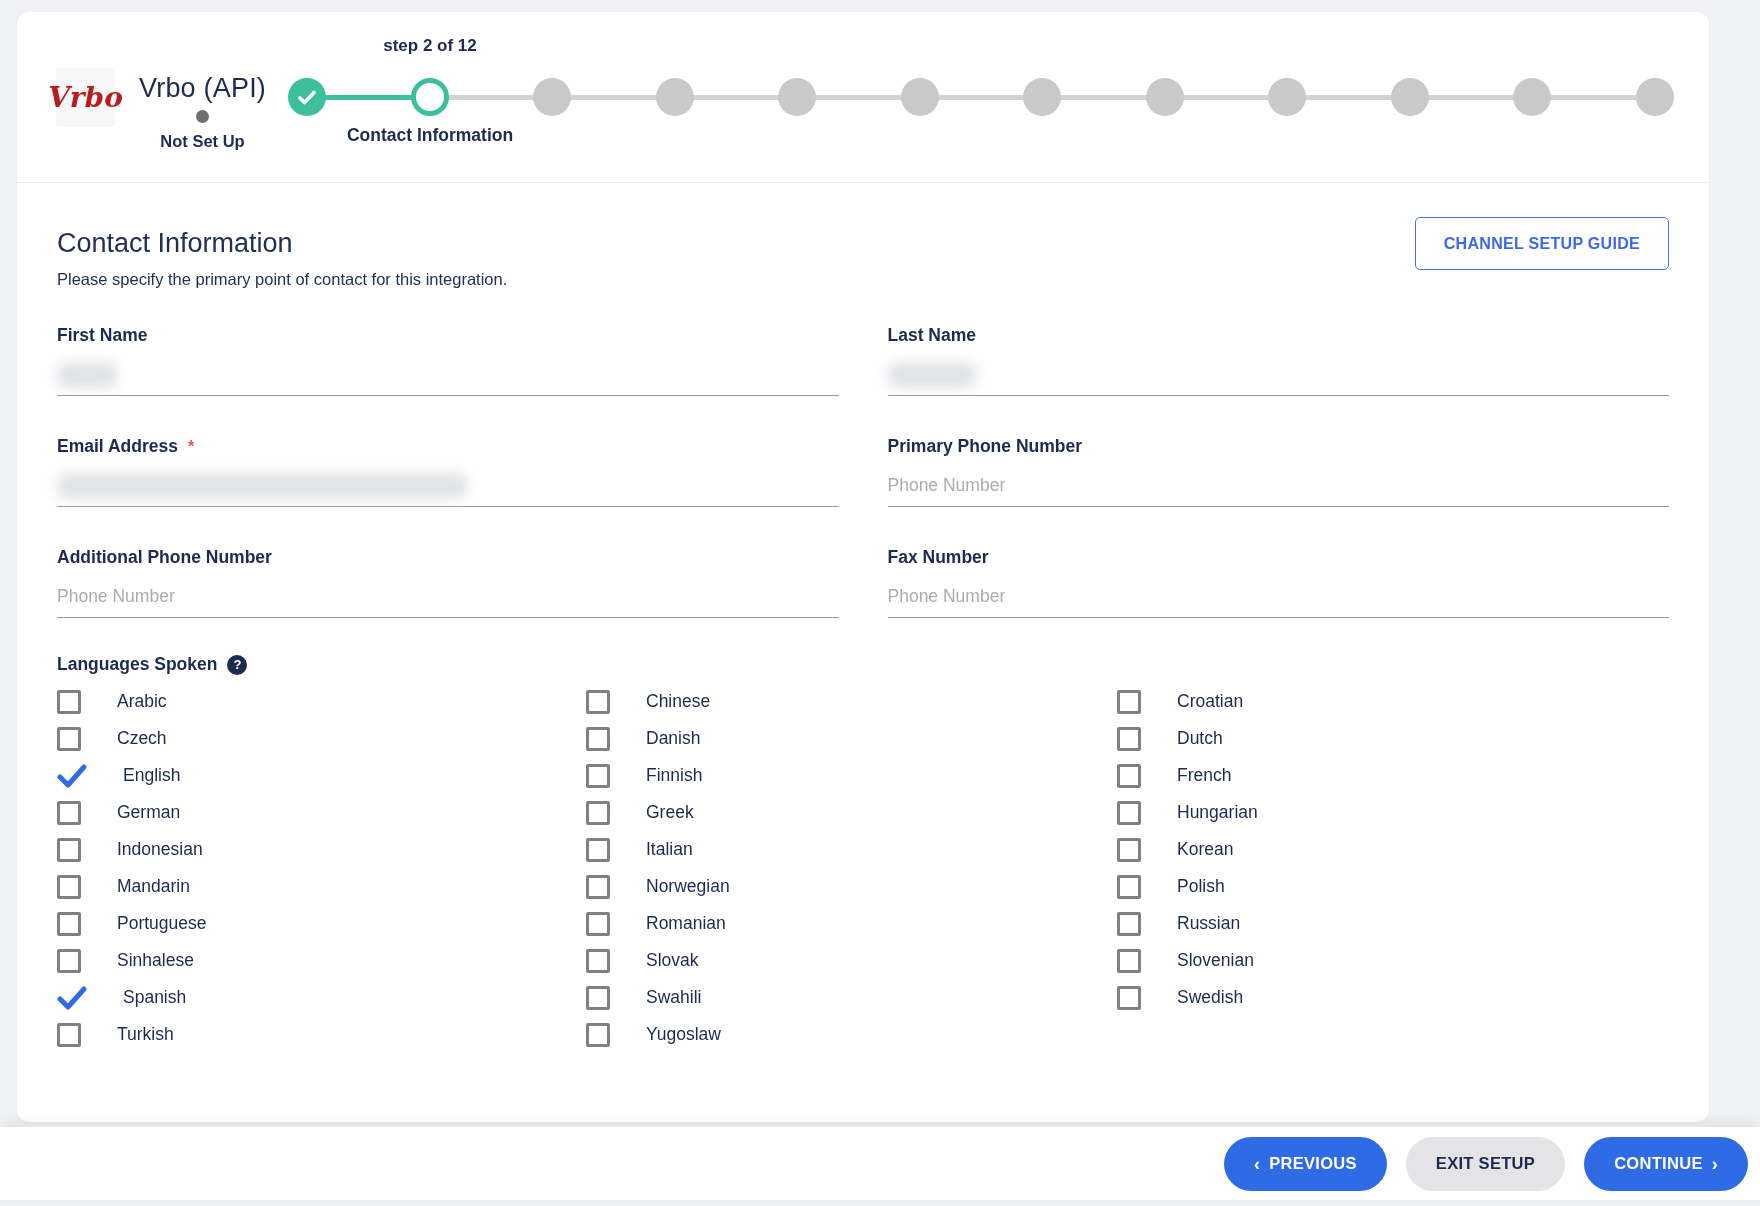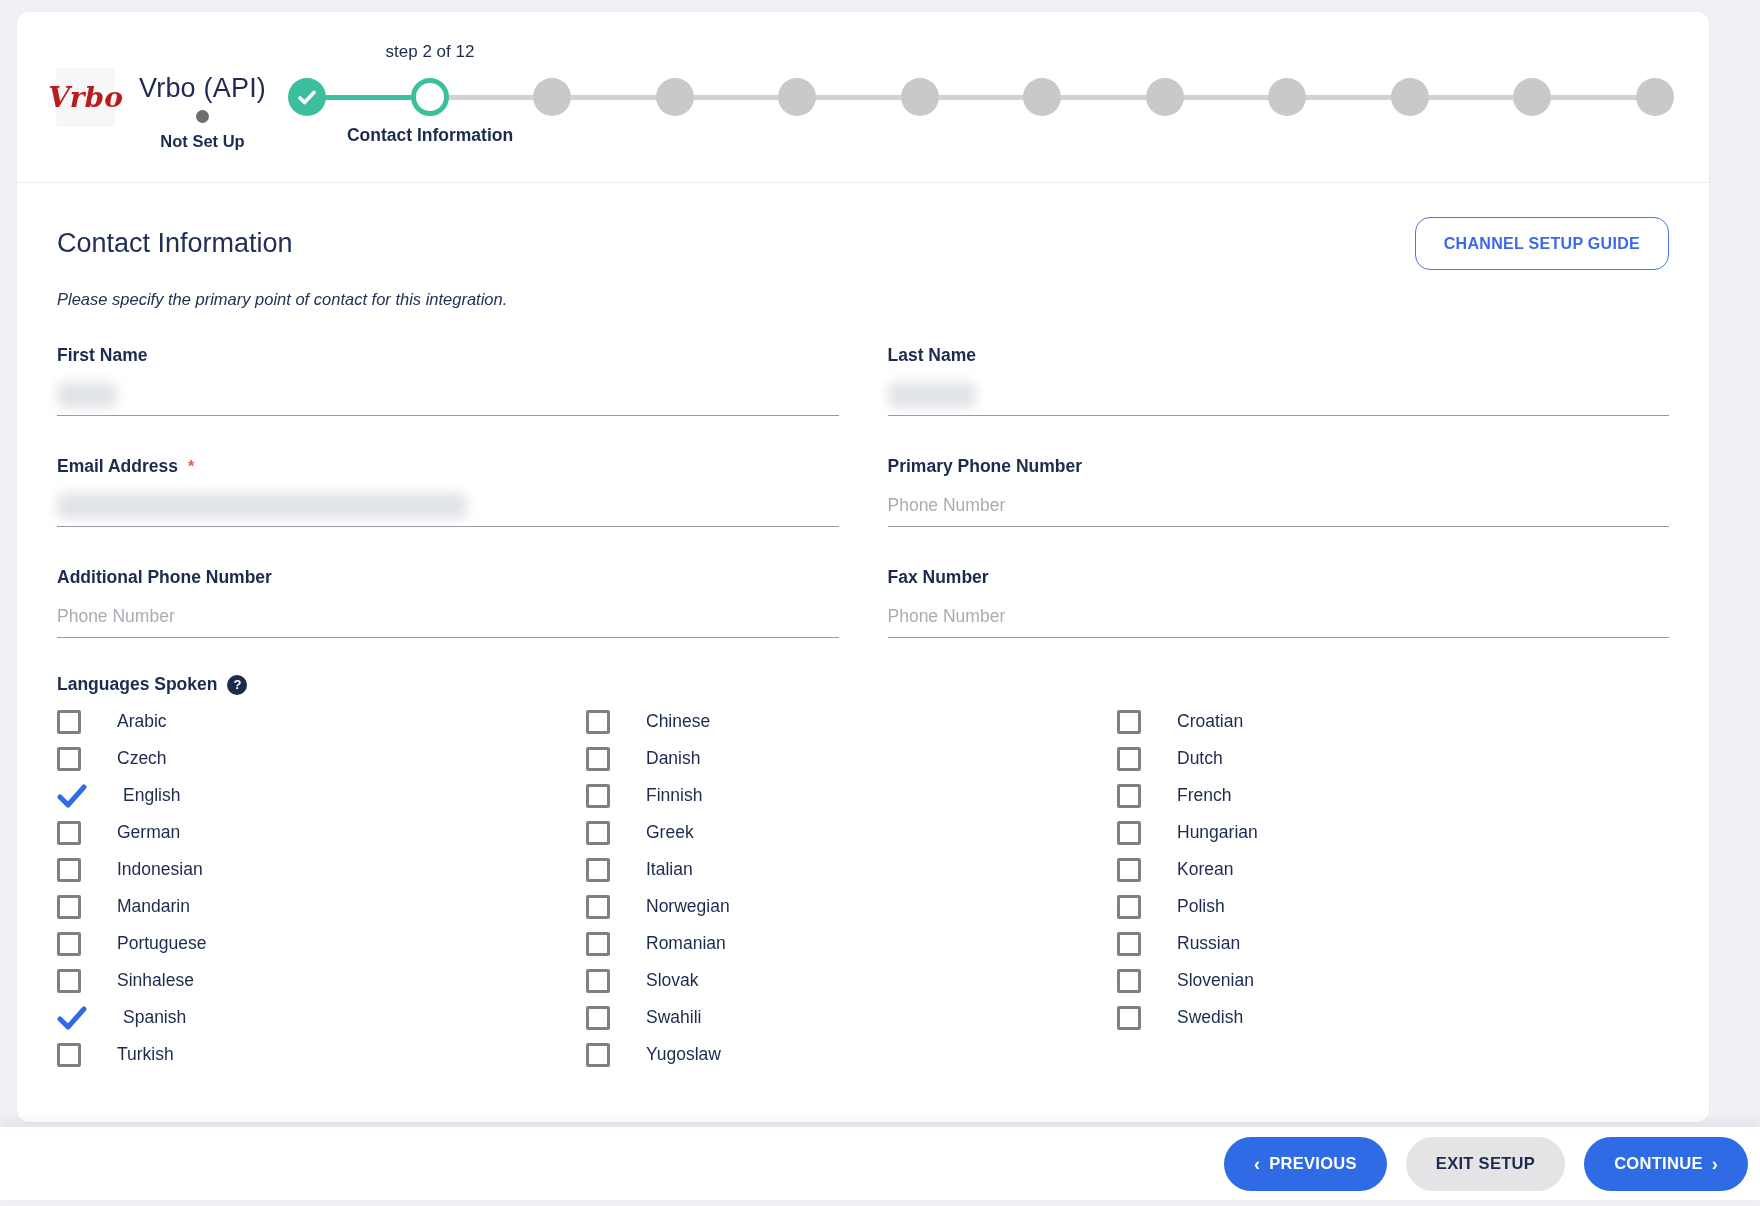--- a/index.html
+++ b/index.html
@@ -46,38 +46,38 @@
   }
   .stepper-dots {
     position:absolute; inset:0;
     display:flex; justify-content:space-between; z-index:2;
   }
   .step-dot { width:38px; height:38px; border-radius:50%; display:flex; align-items:center; justify-content:center; }
   .step-dot.done    { background:#3bbf9c; }
   .step-dot.current { background:#ffffff; border:5px solid #3bbf9c; }
   .step-dot.pending { background:#c9c9c9; }
   .step-progress-label {
-    position:absolute; left:413px; top:30px; transform:translateX(-50%);
-    font-size:17px; font-weight:400; white-space:nowrap;
+    position:absolute; left:413px; top:24px; transform:translateX(-50%);
+    font-size:17px; font-weight:700; white-space:nowrap;
   }
   .step-name-label {
     position:absolute; left:413px; top:113px; transform:translateX(-50%);
     font-size:17.5px; font-weight:700; white-space:nowrap;
   }
   
   .content { padding:34px 40px 0 40px; }
   .title-row { display:flex; align-items:center; justify-content:space-between; }
   .page-title { font-size:27px; font-weight:400; color:#203055; }
   .guide-button {
     height:53px; padding:0 28px;
-    background:#ffffff; border:1.5px solid #4a72ee; border-radius:15px;
+    background:#ffffff; border:1.5px solid #4a72ee; border-radius:5px;
     color:#3d68ec; font-family:"Liberation Sans",sans-serif;
     font-size:16px; font-weight:700; letter-spacing:.3px; cursor:pointer;
   }
-  .subtitle { margin-top:20px; font-size:16.5px; color:#233153;font-style:italic; }
+  .subtitle { font-size:16.5px; color:#233153; }
   
   .form-grid {
     margin-top:36px;
     display:grid; grid-template-columns:1fr 1fr;
     column-gap:49px; row-gap:40px;
   }
   .field-label { font-size:17.5px; font-weight:700; margin-bottom:8px; }
   .required-star { color:#e4584f; font-size:16px; font-weight:700; margin-left:10px; }
   .field-value {
     height:42px; border-bottom:1px solid #98989d;

